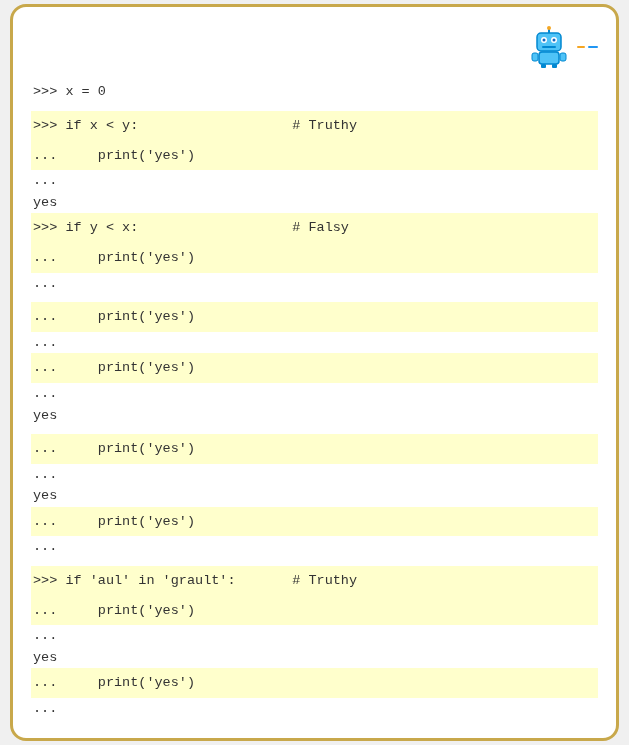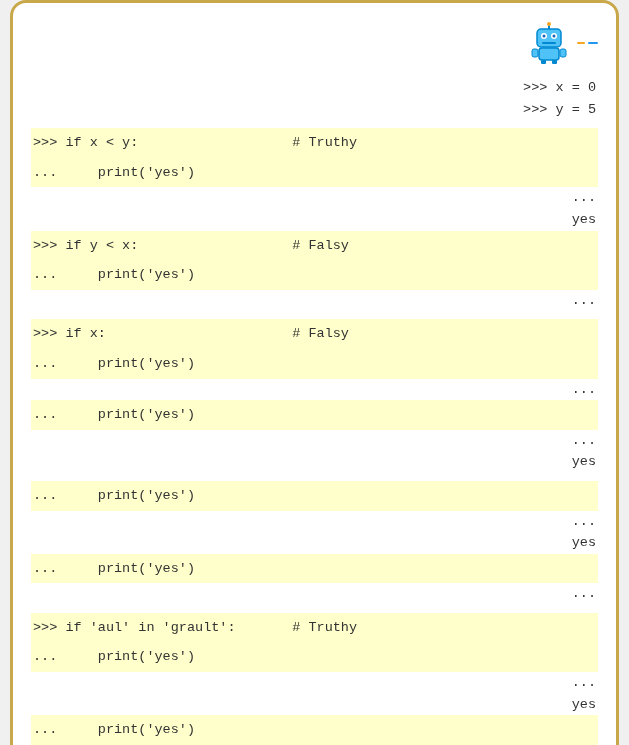--- a/index.html
+++ b/index.html
@@ -75,21 +75,20 @@
     .code-area {
       font-family: 'Courier New', Courier, monospace;
       font-size: 13.5px;
       line-height: 1.6;
       color: #333;
     }
     .code-line {
       display: block;
       white-space: pre;
       padding: 0 2px;
-      text-align: right;
     }
     .highlighted {
       background-color: #ffffcc;
       display: block;
       white-space: pre;
       padding: 4px 2px;
     }
     .blank-line {
       display: block;
       height: 8px;
@@ -130,31 +129,29 @@
           <span class="logo-the"></span>
           <span class="logo-engineering"></span>
         </div>
         <span class="logo-projects"></span>
       </div>
     </div>
   </div>
 
   <div class="code-area" id="code-container">
   <span class="code-line">&gt;&gt;&gt; x = 0</span>
-      <span class="code-line">&gt;&gt;&gt; y = 5</span>
       <span class="blank-line"></span>
       <span class="highlighted">&gt;&gt;&gt; if x &lt; y:                   # Truthy</span>
       <span class="highlighted">...     print('yes')</span>
       <span class="code-line">...</span>
       <span class="code-line">yes</span>
       <span class="highlighted">&gt;&gt;&gt; if y &lt; x:                   # Falsy</span>
       <span class="highlighted">...     print('yes')</span>
       <span class="code-line">...</span>
       <span class="blank-line"></span>
-      <span class="highlighted">&gt;&gt;&gt; if x:                       # Falsy</span>
       <span class="highlighted">...     print('yes')</span>
       <span class="code-line">...</span>
       <span class="highlighted">...     print('yes')</span>
       <span class="code-line">...</span>
       <span class="code-line">yes</span>
       <span class="blank-line"></span>
       <span class="highlighted">...     print('yes')</span>
       <span class="code-line">...</span>
       <span class="code-line">yes</span>
       <span class="highlighted">...     print('yes')</span>

